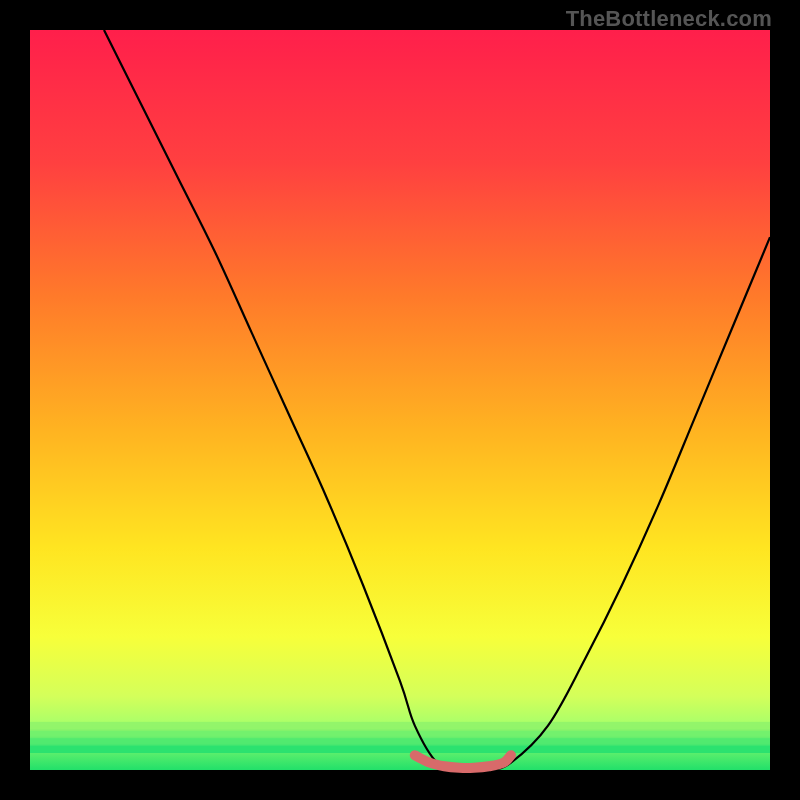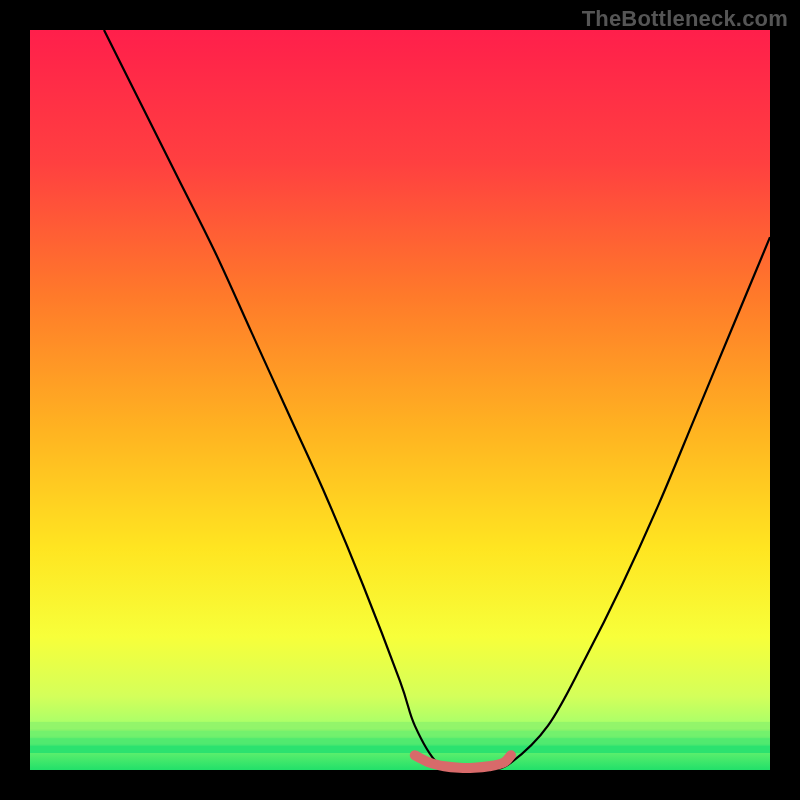--- a/index.html
+++ b/index.html
@@ -13,21 +13,21 @@
   }
   .frame {
     position: relative;
     width: 800px;
     height: 800px;
     background: #000;
   }
   .watermark {
     position: absolute;
     top: 6px;
-    right: 12px;
+    right: 28px;
     font-size: 22px;
     font-weight: 600;
     color: #555;
     letter-spacing: 0.2px;
     z-index: 20;
     user-select: none;
   }
   svg {
     display: block;
   }

